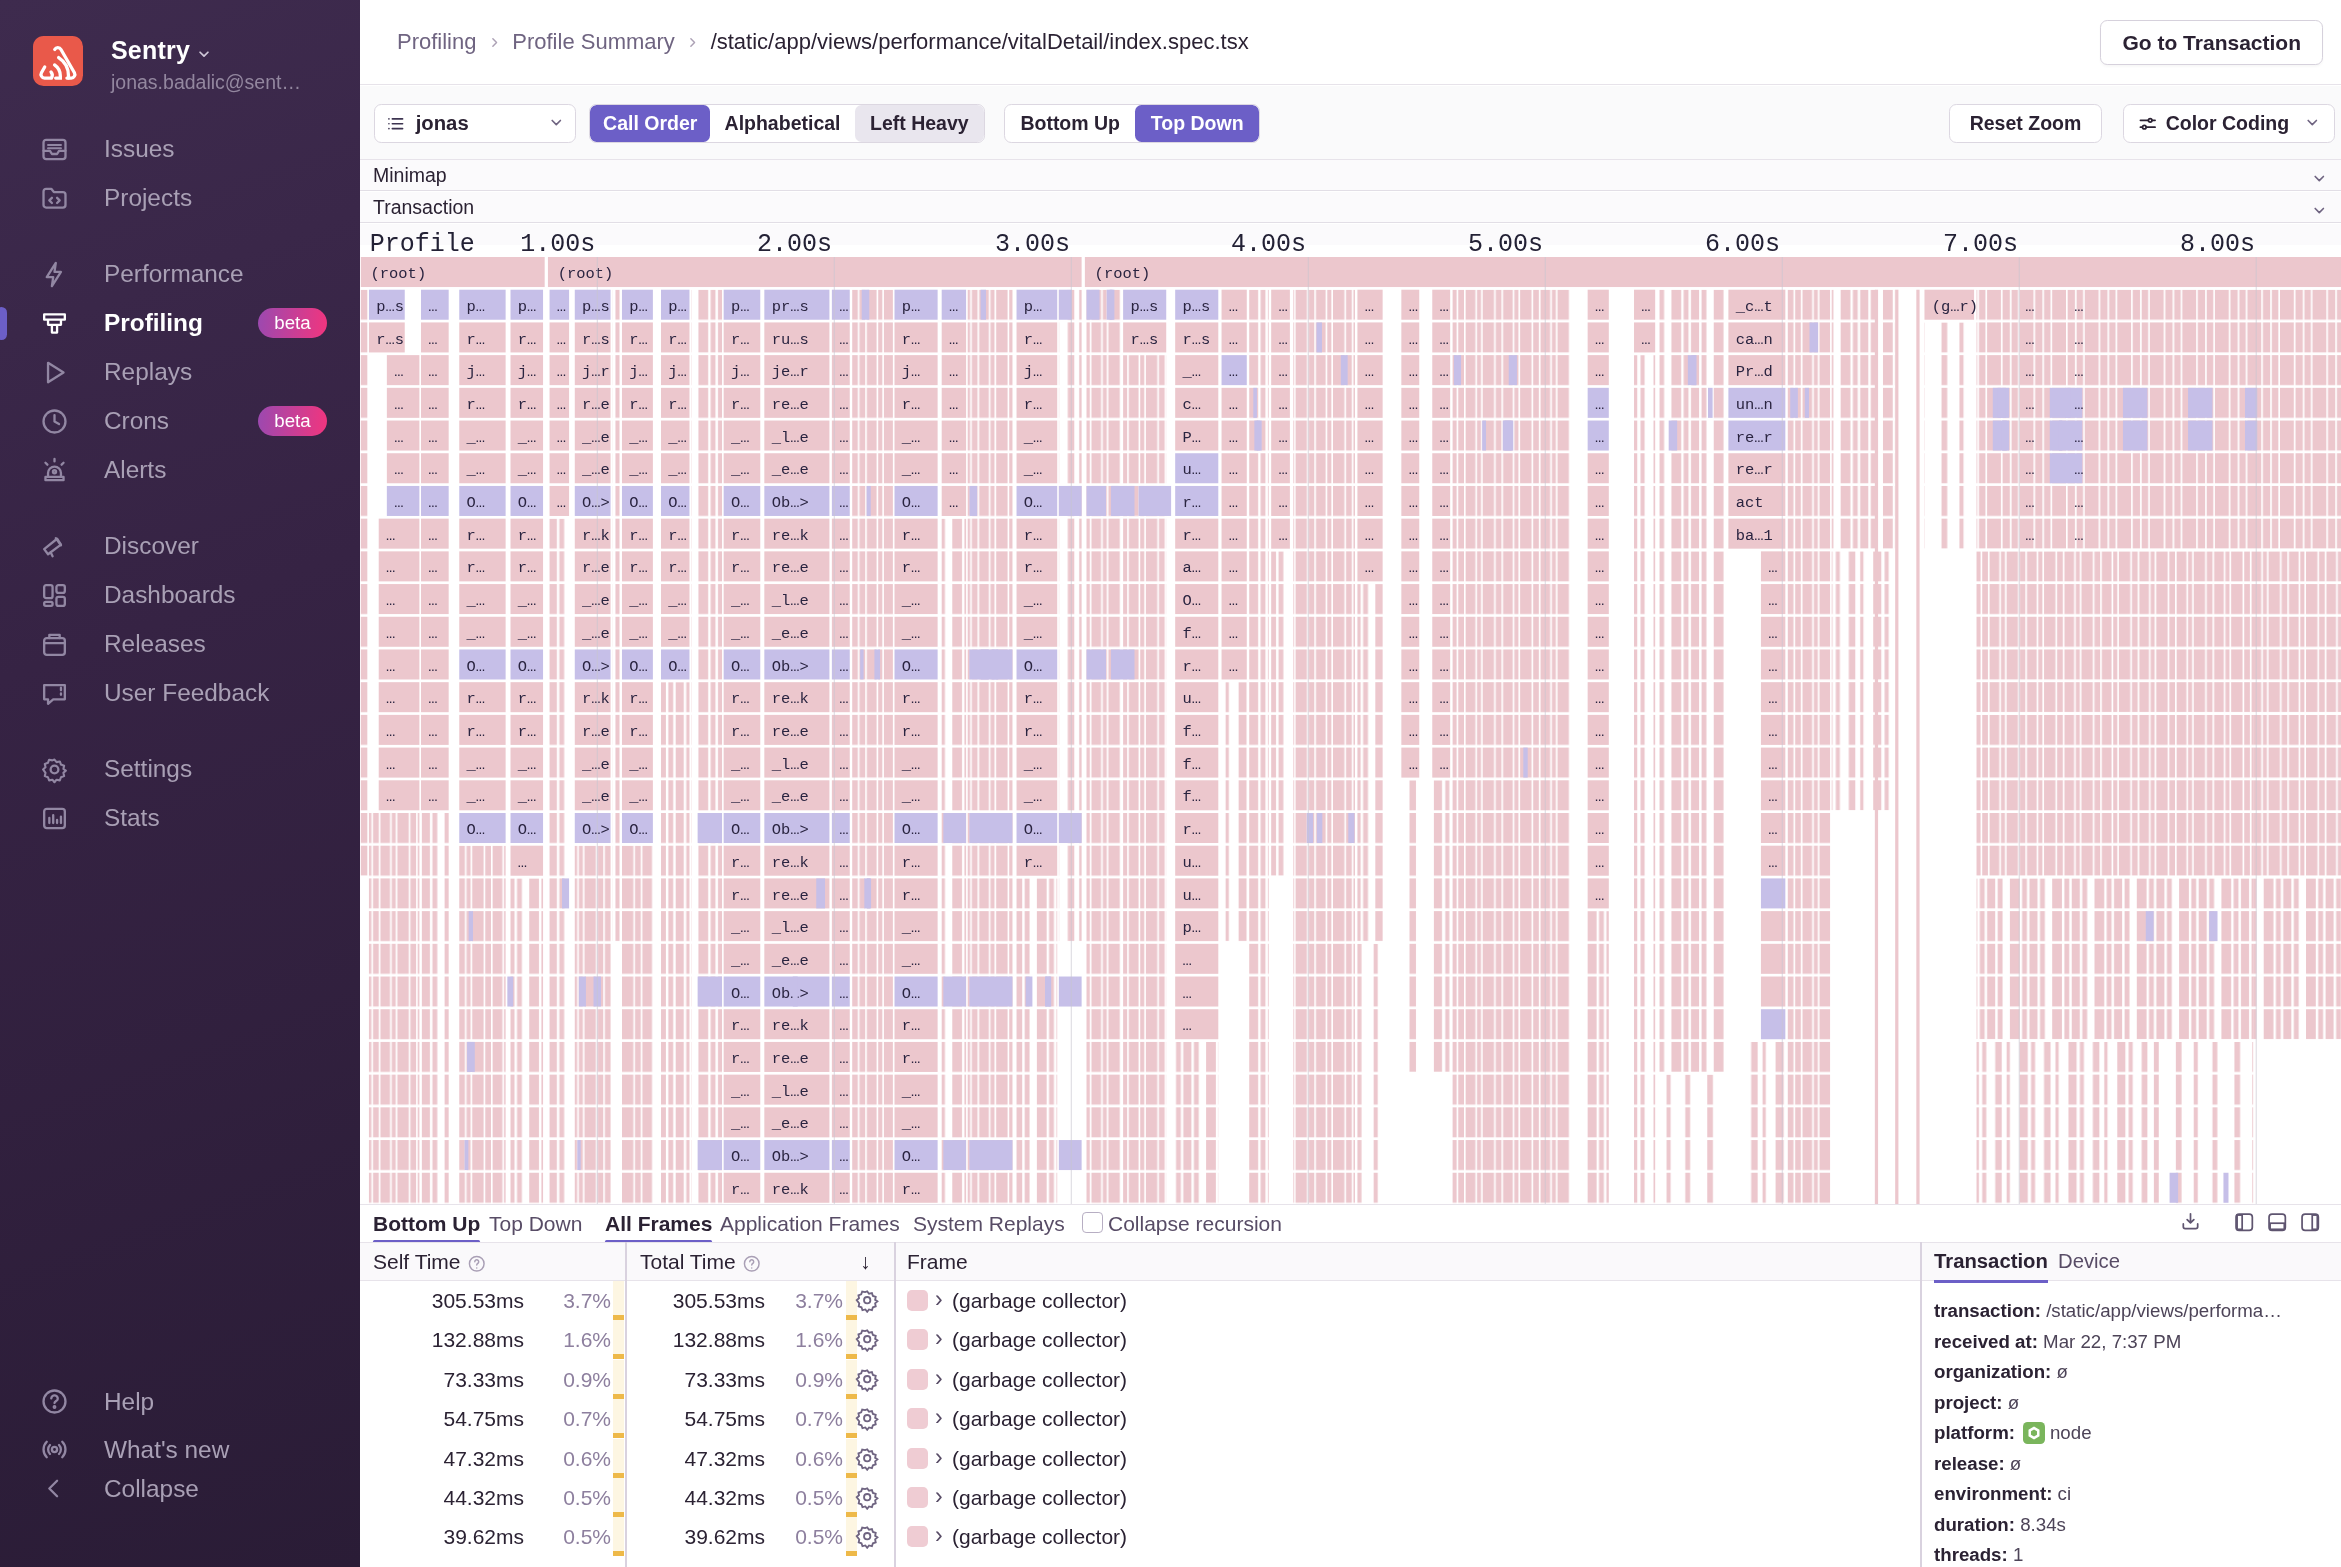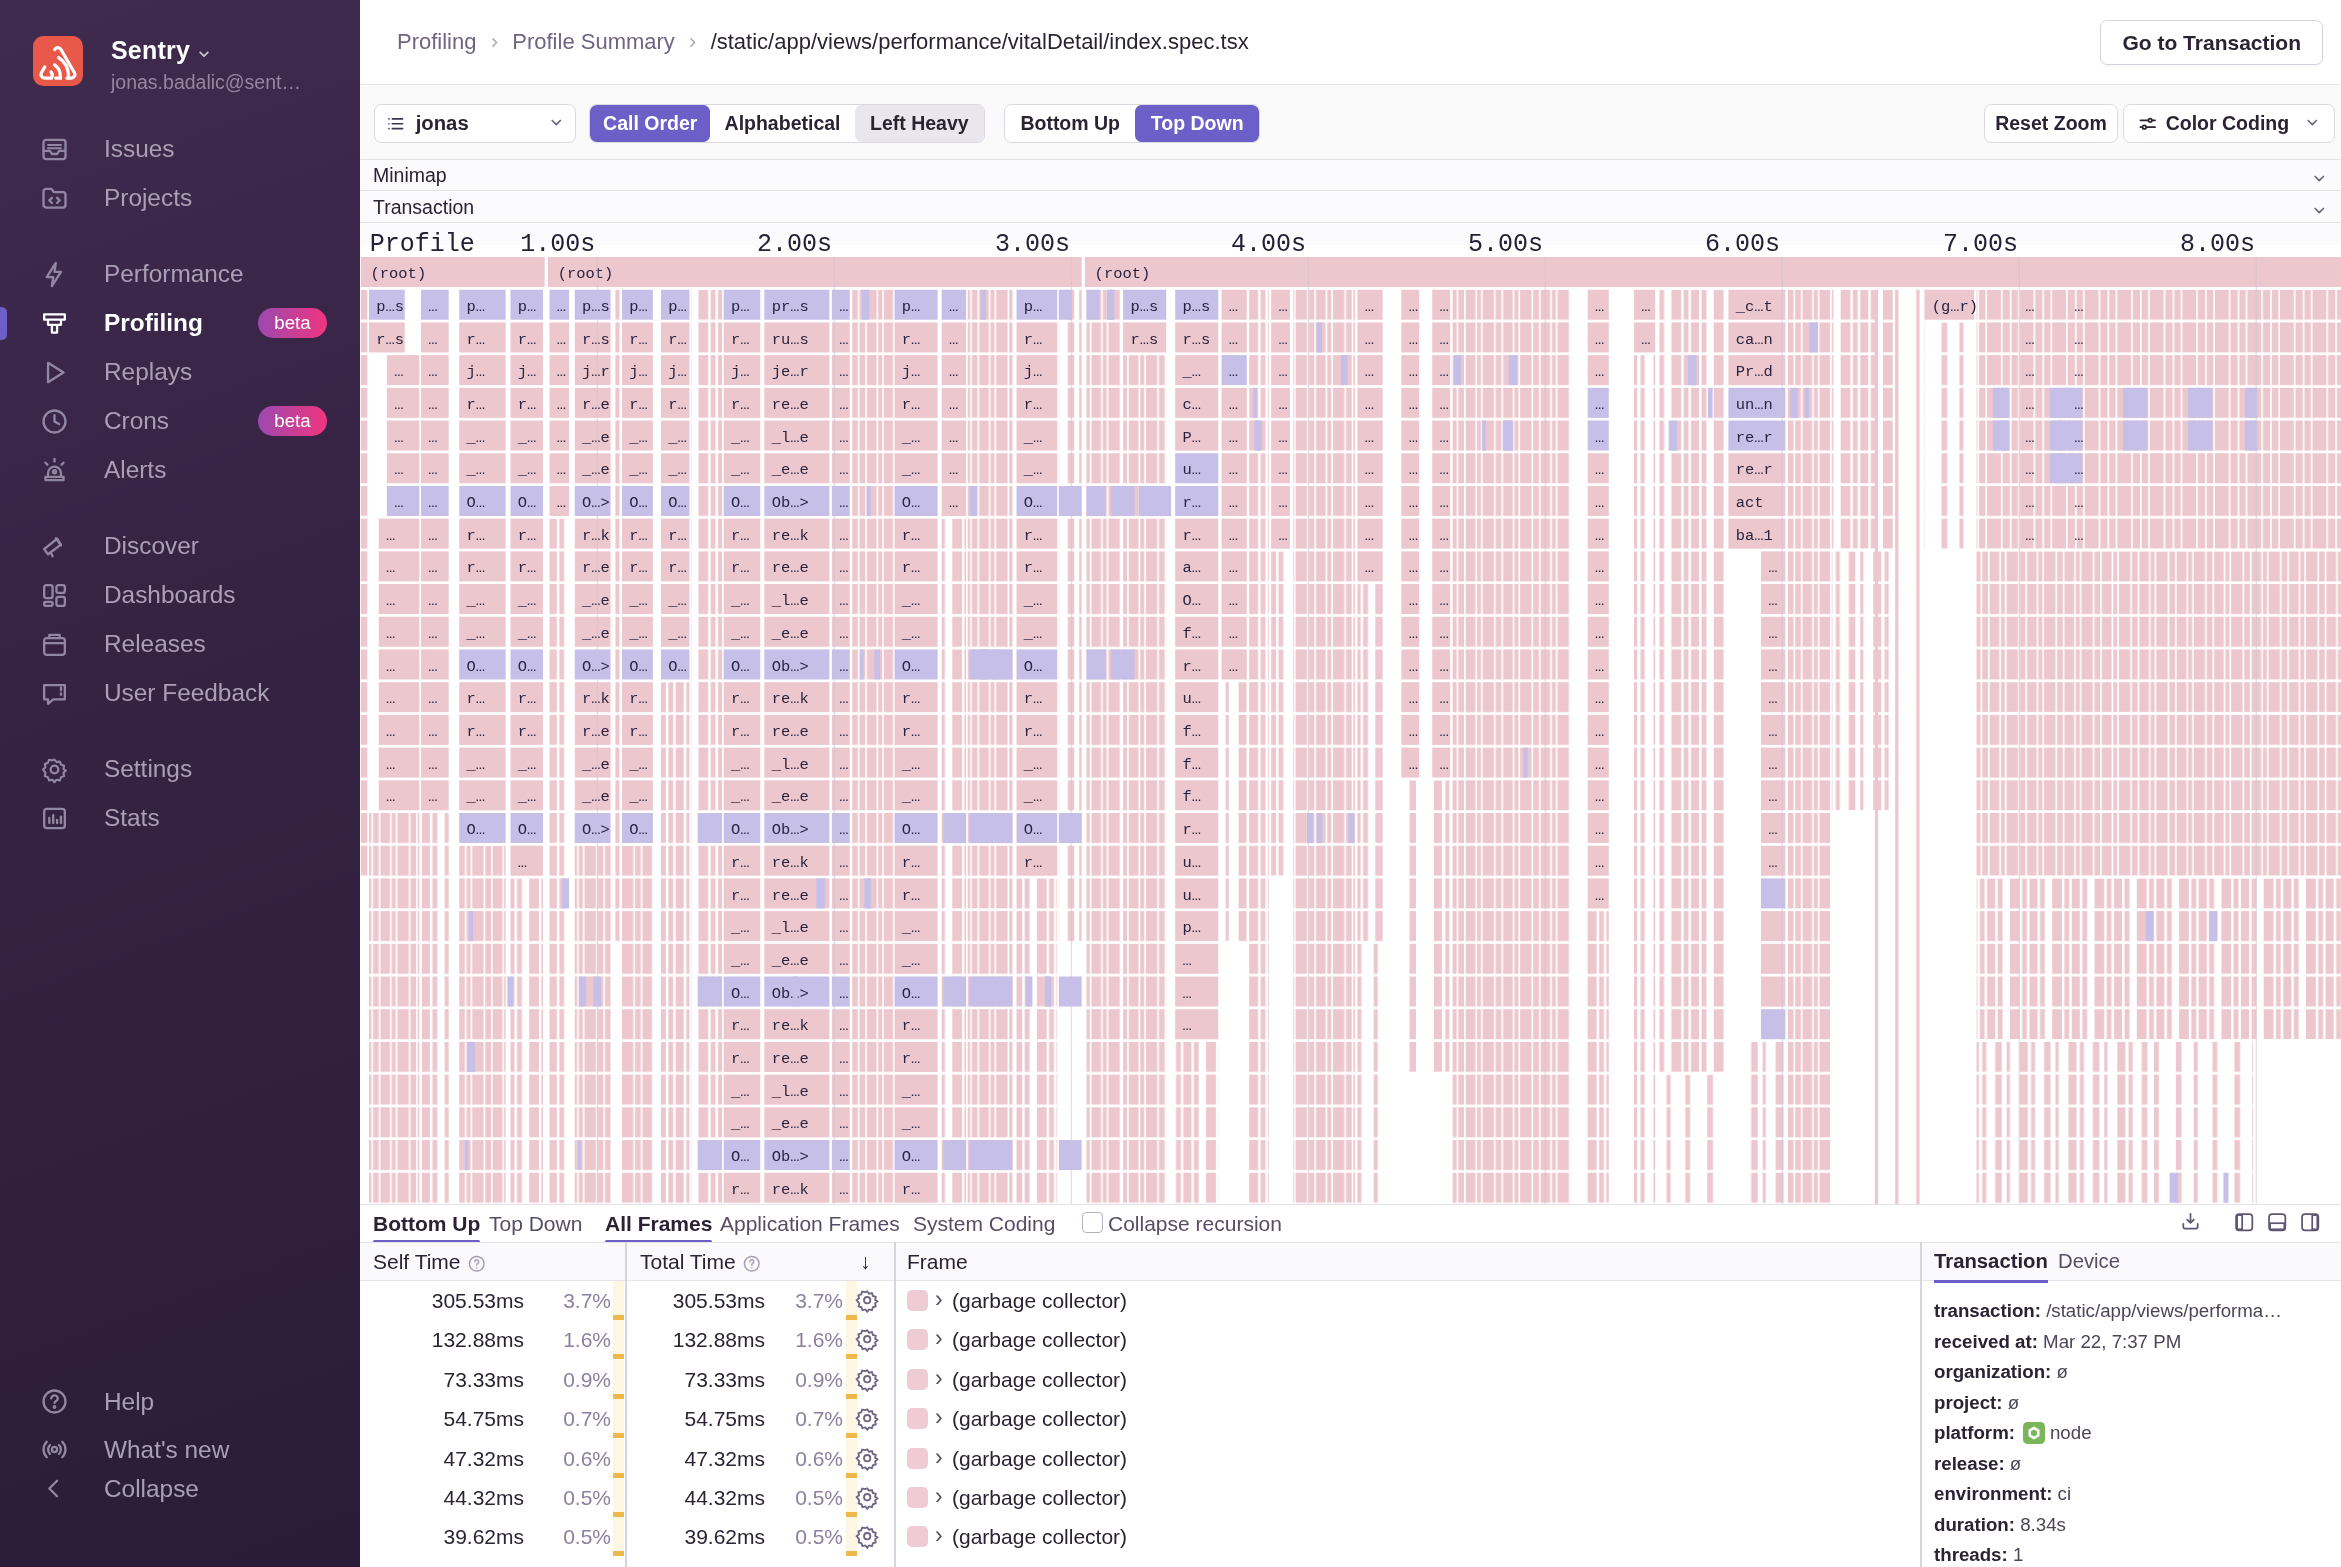--- a/index.html
+++ b/index.html
@@ -236,21 +236,21 @@
     </div>
   <div class="seg" style="left:229px;width:396px">
     <div class="segbtn active" style="width:121px">Call Order</div>
     <div class="segbtn" style="width:145px">Alphabetical</div>
     <div class="segbtn hov" style="width:130px">Left Heavy</div>
   </div>
   <div class="seg" style="left:644px;width:256px">
     <div class="segbtn" style="width:132px">Bottom Up</div>
     <div class="segbtn active" style="width:125px">Top Down</div>
   </div>
-  <div class="tbtn" style="left:1624px;width:134px">Reset Zoom</div>
+  <div class="tbtn" style="left:1589px;width:153px">Reset Zoom</div>
   <div class="tbtn ccd" style="left:1763px;width:212px"><svg viewBox="0 0 20 20" width="19.5" height="19.5" fill="none" stroke="#2b2233" stroke-width="1.8" stroke-linecap="round">
         <path d="M2.5 6.5h9M14.5 6.5h3M2.5 13.5h3M8.5 13.5h9"></path>
         <circle cx="12.5" cy="6.5" r="1.8" fill="#fff"></circle>
         <circle cx="6.5" cy="13.5" r="1.8" fill="#fff"></circle>
       </svg>Color Coding<span style="margin-left:8.1px"><svg viewBox="0 0 16 16" width="14.6" height="14.6" fill="none" stroke="#6f6481" stroke-width="1.8" stroke-linecap="round" stroke-linejoin="round">
           <path d="M3.5 6l4.5 4.5L12.5 6"></path>
         </svg></span></div>
 </div>
 
 <div class="mrow" style="top:160px;height:31px">Minimap<span class="rchev"><svg viewBox="0 0 16 16" width="14.6" height="14.6" fill="none" stroke="#6f6481" stroke-width="1.8" stroke-linecap="round" stroke-linejoin="round">
@@ -1246,21 +1246,21 @@
     <rect x="1747.5" y="0" width="1.5" height="1164" fill="#c9c4cf" opacity="0.55"></rect>
     <rect x="2038.8" y="0" width="1.5" height="1164" fill="#c9c4cf" opacity="0.55"></rect>
     <rect x="2330.1" y="0" width="1.5" height="1164" fill="#c9c4cf" opacity="0.55"></rect>
   </svg>
 
 <div class="btabs">
   <span class="bt active" style="left:13px">Bottom Up</span>
     <span class="bt" style="left:129px">Top Down</span>
   <span class="bt active" style="left:245px">All Frames</span>
     <span class="bt" style="left:360px">Application Frames</span>
-  <span class="bt" style="left:553px">System Coding</span>
+  <span class="bt" style="left:553px">System Replays</span>
   <span class="cb"></span>
     <span class="bt" style="left:748px;font-weight:400">Collapse recursion</span>
   <span class="ricon" style="left:1819px"><svg viewBox="0 0 24 24" width="23" height="23" fill="none" stroke="#5f5570" stroke-width="1.8" stroke-linecap="round" stroke-linejoin="round">
         <path d="M12 4v9M8.5 10L12 13.5 15.5 10"></path>
         <path d="M4.5 14.5v3a2 2 0 002 2h11a2 2 0 002-2v-3"></path>
       </svg></span>
   <span class="ricon" style="left:1872px"><svg viewBox="0 0 24 24" width="24.4" height="24.4" fill="none" stroke="#5f5570" stroke-width="1.7">
         <rect x="4" y="4" width="16" height="16" rx="3"></rect>
         <rect x="5" y="5" width="5" height="14"></rect>
       </svg></span>

